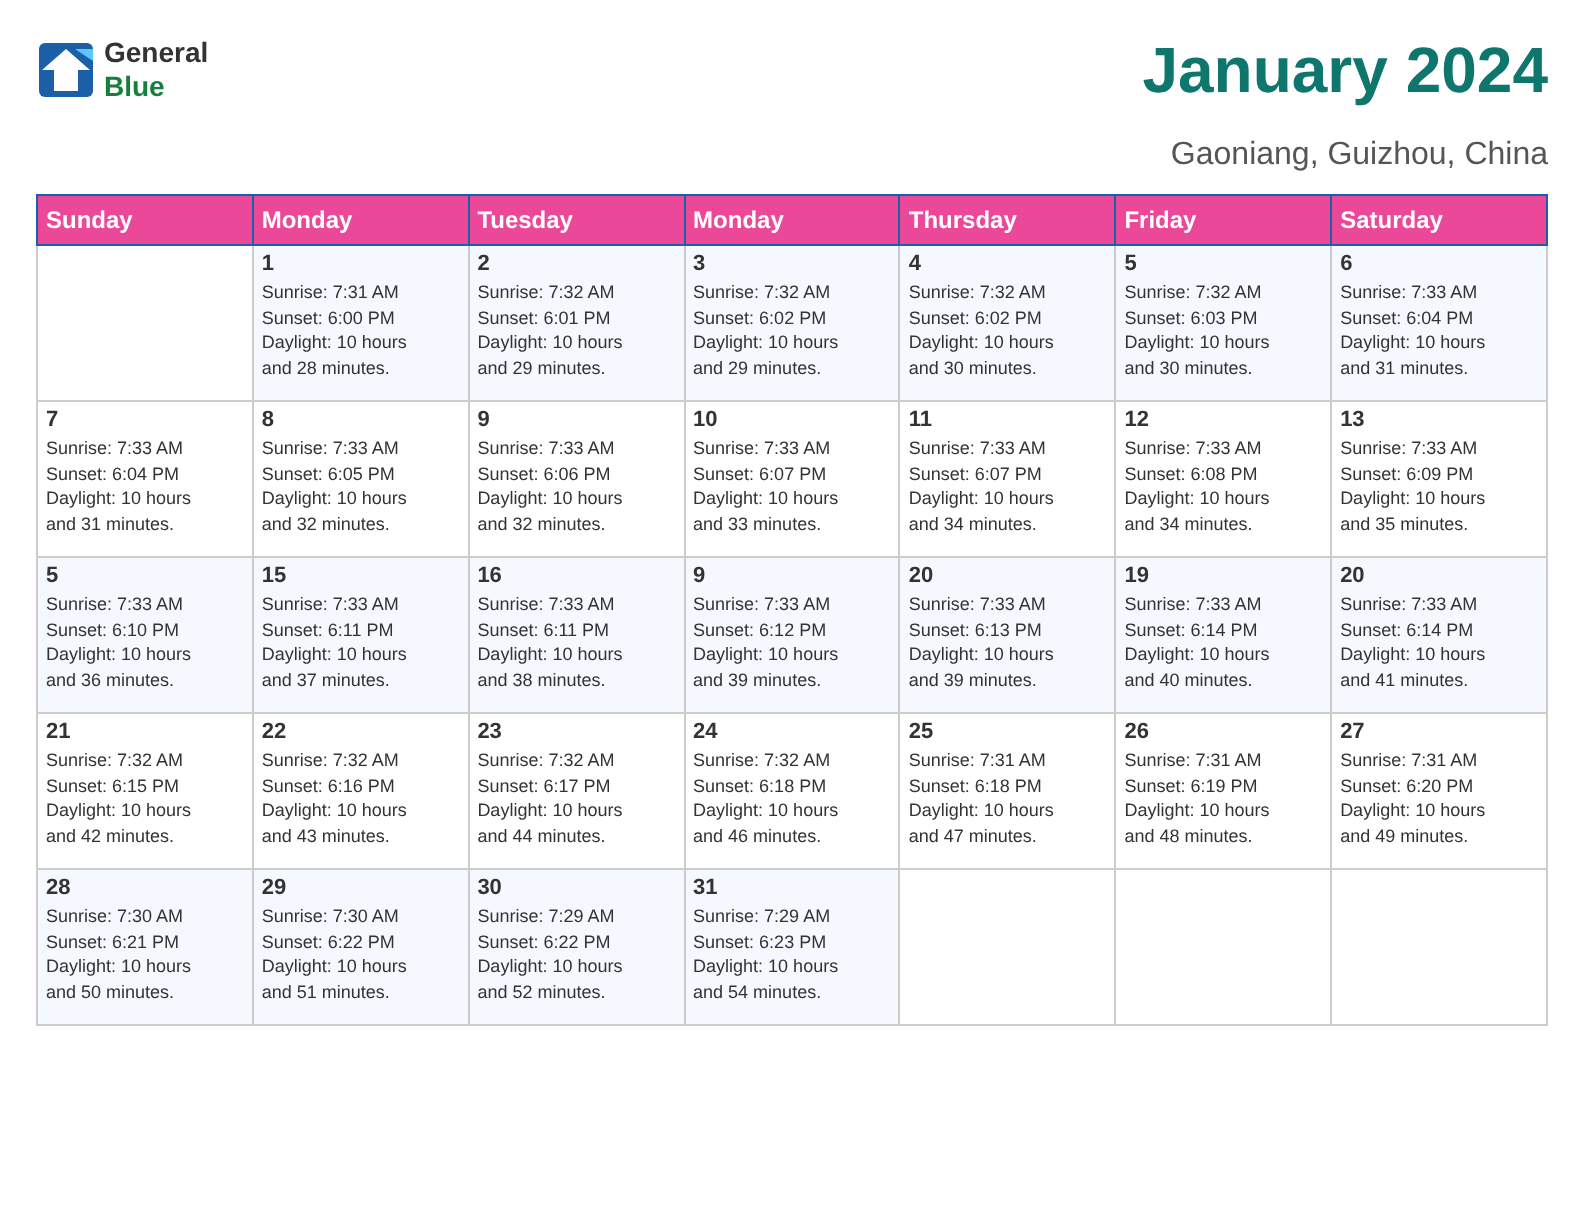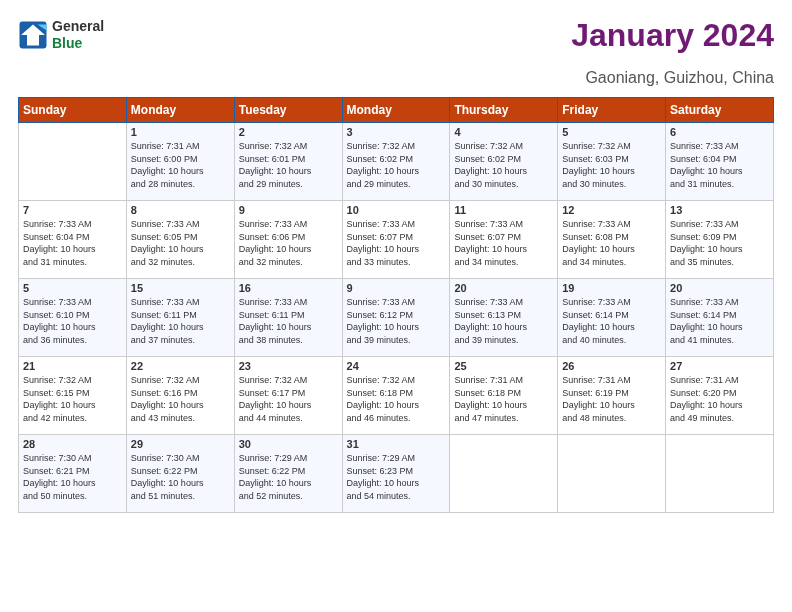--- a/index.html
+++ b/index.html
@@ -37,35 +37,35 @@
     .logo-icon {
       width: 30px;
       height: 30px;
     }
     .title-block {
       text-align: right;
     }
     .main-title {
       font-size: 32px;
       font-weight: bold;
-      color: #701a75;
+      color: #0f766e;
       line-height: 1.1;
     }
     .sub-title {
       font-size: 16px;
       color: #555;
       margin-top: 16px;
     }
     table {
       width: 100%;
       border-collapse: collapse;
       table-layout: fixed;
     }
     thead th {
-      background: #c2410c;
+      background: #ec4899;
       color: #fff;
       font-size: 12px;
       font-weight: bold;
       padding: 5px 4px;
       text-align: left;
       border: 1px solid #1a5fa8;
     }
     tbody td {
       border: 1px solid #ccc;
       vertical-align: top;

